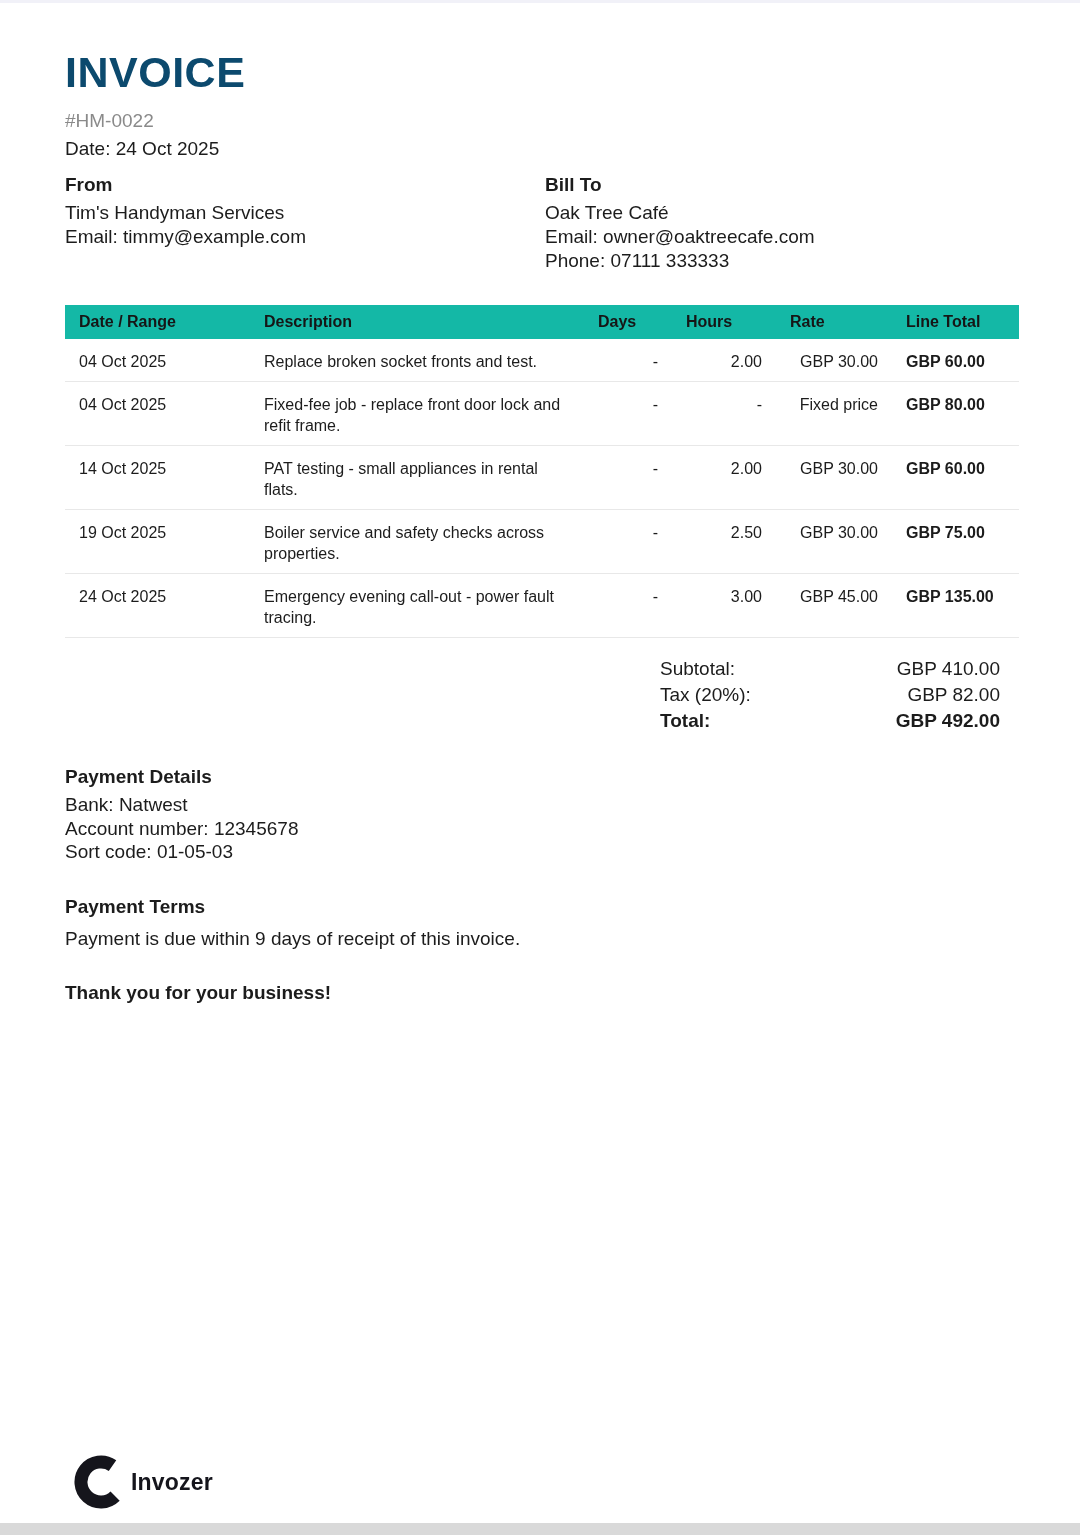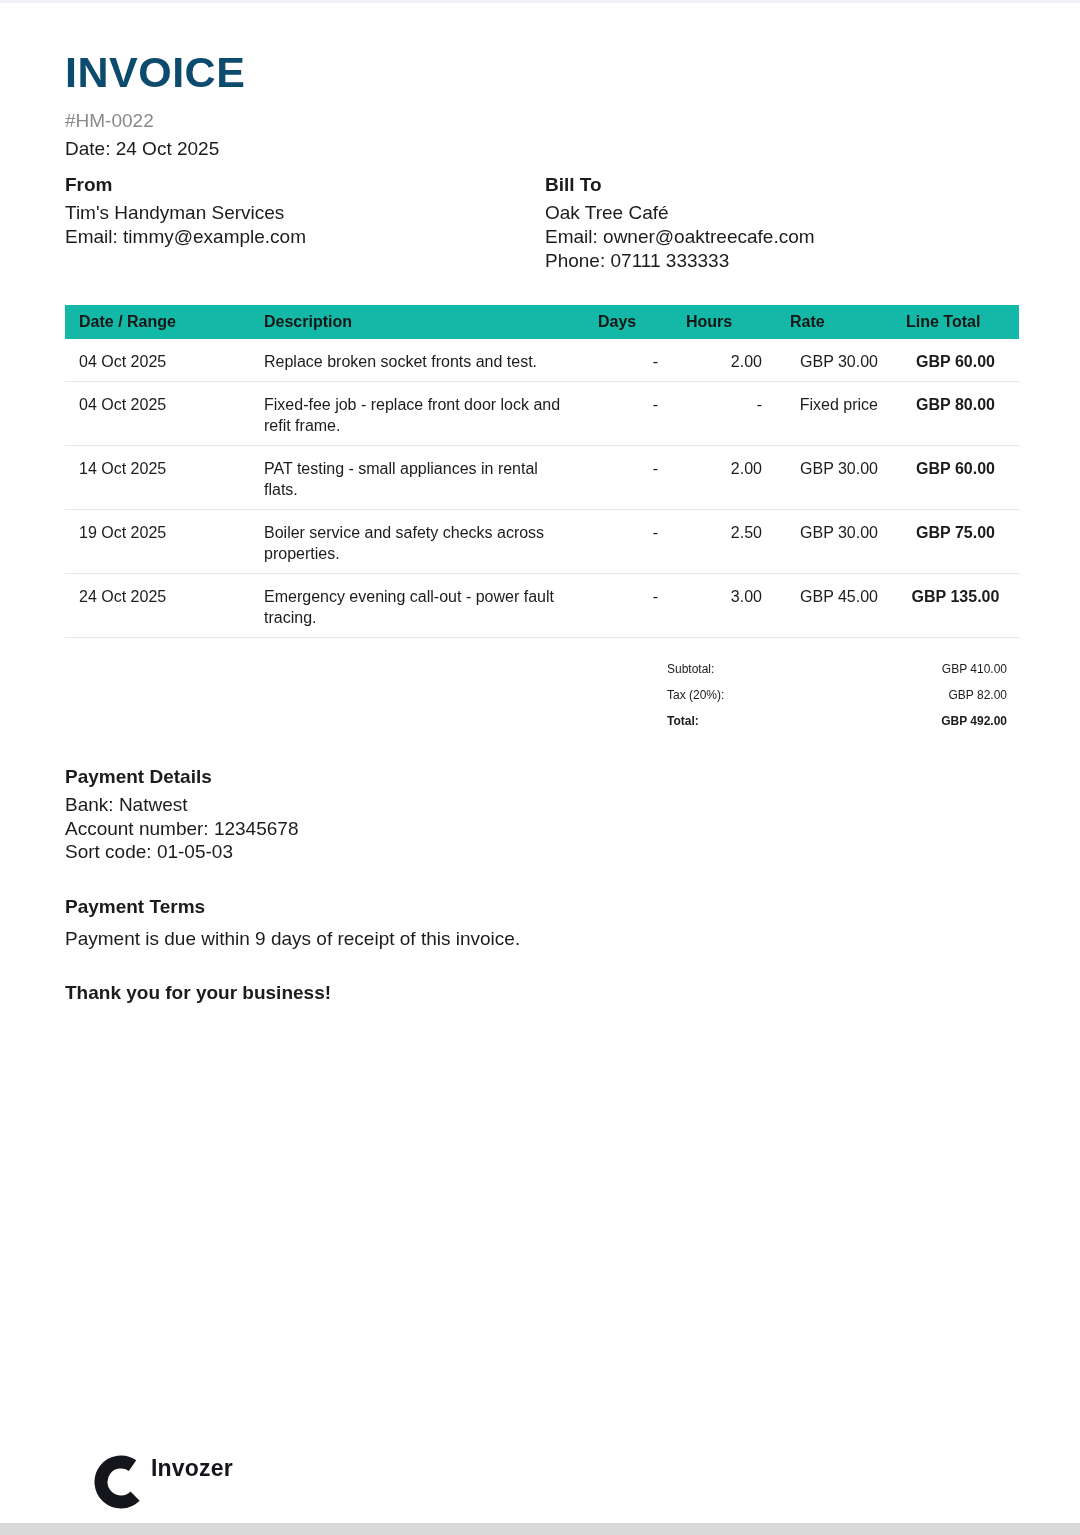--- a/index.html
+++ b/index.html
@@ -78,28 +78,28 @@
     border-bottom: 1px solid #e8e8e8;
     line-height: 21px;
   }
   .col-date  { width: 185px; }
   .col-desc  { width: 334px; }
   .col-days  { width: 88px; }
   .col-hours { width: 104px; }
   .col-rate  { width: 116px; }
   .col-total { width: 127px; }
   td.num { text-align: right; padding-right: 10px; }
-  td.total-cell { text-align: center; padding-right: 10px; font-weight: bold; }
+  td.total-cell { text-align: left; padding-right: 10px; font-weight: bold; }
   td.desc-cell { padding-right: 0; }
   .totals {
     width: 340px;
     margin-left: auto;
-    margin-right: 12px;
+    margin-right: 19px;
     margin-top: 18px;
-    font-size: 12px;
+    font-size: 19px;
   }
   .totals-row {
     display: flex;
     justify-content: space-between;
     line-height: 26px;
   }
   .totals-row.grand { font-weight: bold; }
   .section { margin-top: 32px; }
   .section-heading {
     margin: 0 0 5px 0;
@@ -111,24 +111,24 @@
     line-height: 23.5px;
   }
   .terms-text { margin-top: 9px; }
   .thanks {
     margin-top: 32px;
     font-size: 19px;
     font-weight: bold;
   }
   .footer-logo {
     position: absolute;
-    left: 94px;
+    left: 74px;
     bottom: 26px;
     display: flex;
-    align-items: flex-start;
+    align-items: center;
   }
   .logo-icon { display: block; }
   .logo-text {
     margin-left: 3px;
     font-size: 23px;
     font-weight: bold;
     color: #15151c;
     letter-spacing: 0.2px;
   }
   .bottom-bar {

